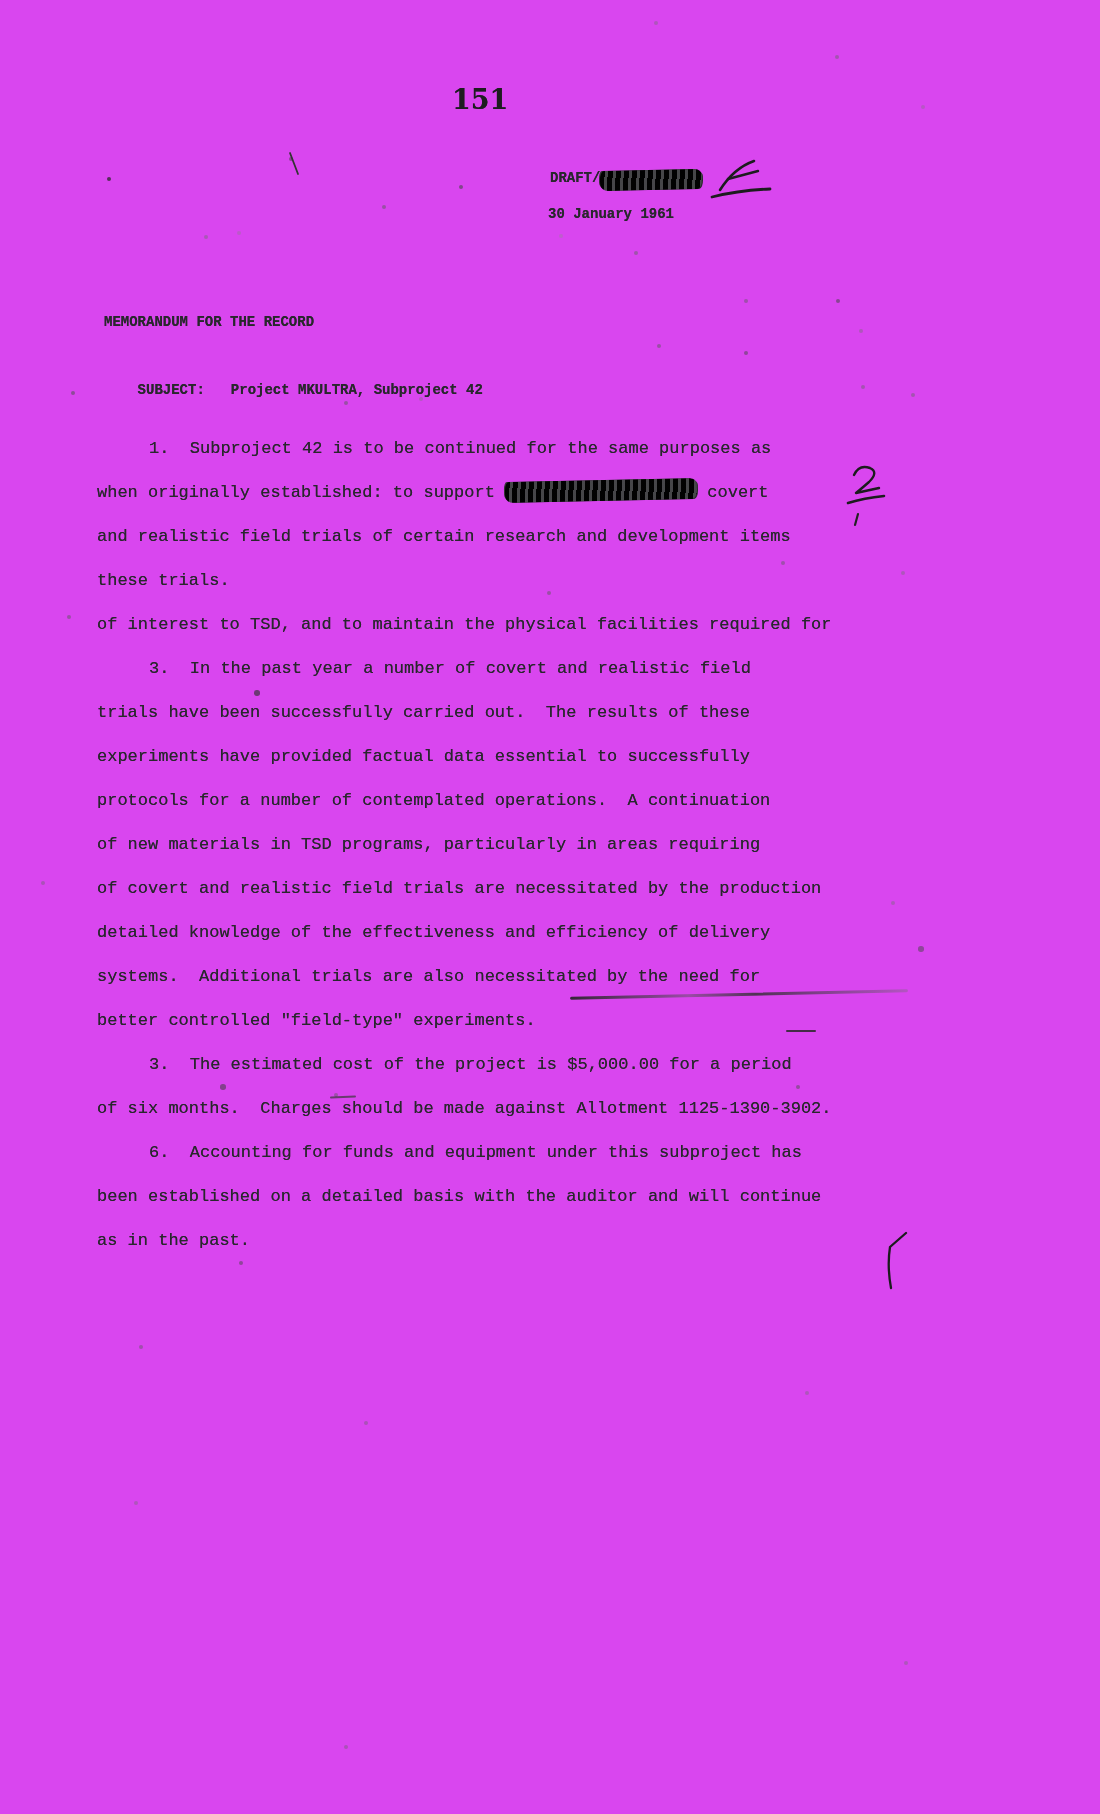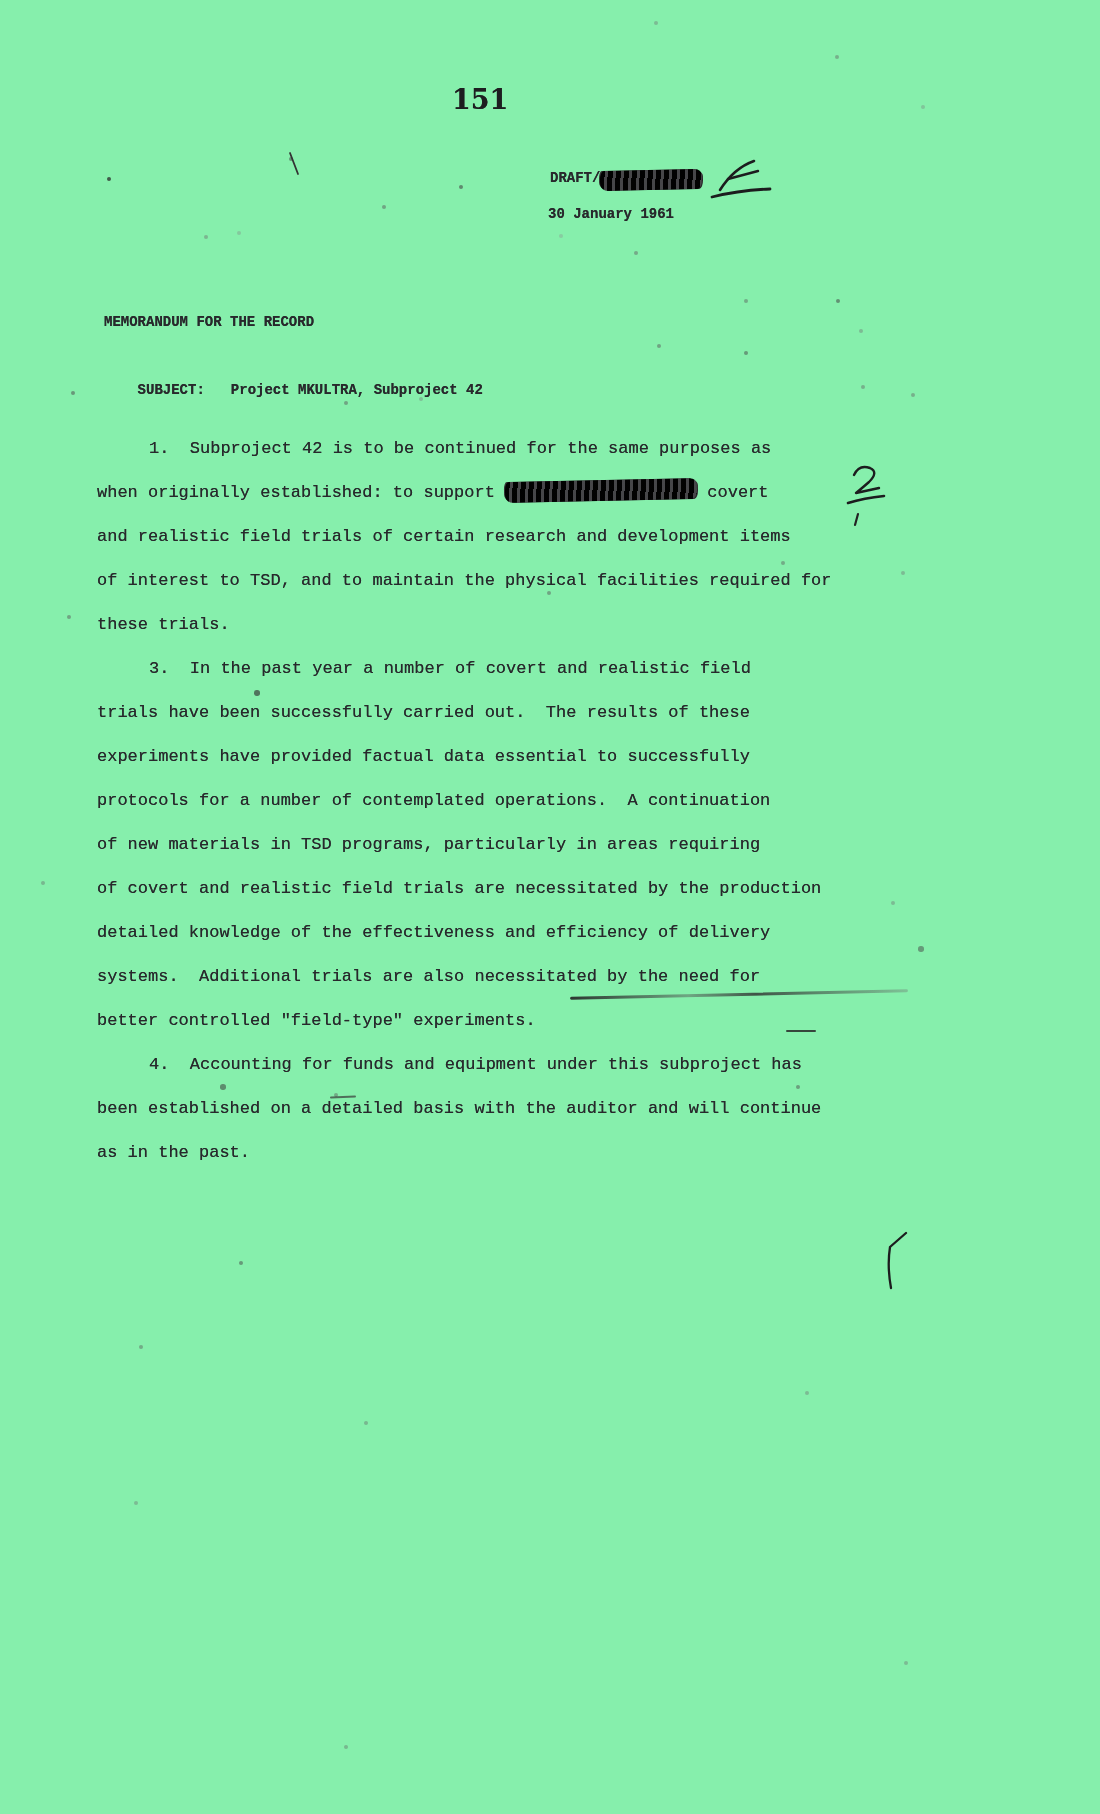--- a/index.html
+++ b/index.html
@@ -1,20 +1,20 @@
 <!DOCTYPE html>
 <html><head>
 <meta charset="utf-8">
 <style>
   html,body{margin:0;padding:0;background:#e8e8e6;}
   .page{
     position:relative;
     width:1100px;height:1814px;
     margin:0 auto;
-    background:#86efac;
+    background:#d946ef;
     overflow:hidden;
     font-family:"Liberation Mono","DejaVu Sans Mono",monospace;
     color:#28282c;
   }
   
   .speckles::before{
     content:"";
     position:absolute;left:0;top:0;width:2px;height:2px;border-radius:50%;
     background:transparent;
     box-shadow:
@@ -134,36 +134,40 @@
 
   <div class="subject-line typed">
     <span>SUBJECT:</span><span class="subject-value">Project MKULTRA, Subproject 42</span>
   </div>
 
   <div class="memo-body">
       <div>
         <div class="line first"><span>1.  Subproject 42 is to be continued for the same purposes as</span></div>
         <div class="line"><span>when originally established: to support </span><span class="scribble inline" style="width: 192px;"></span><span> covert</span></div>
         <div class="line"><span>and realistic field trials of certain research and development items</span></div>
+        <div class="line"><span>these trials.</span></div>
         <div class="line"><span>of interest to TSD, and to maintain the physical facilities required for</span></div>
-        <div class="line"><span>these trials.</span></div>
       </div>
       <div>
         <div class="line first"><span>3.  In the past year a number of covert and realistic field</span></div>
         <div class="line"><span>trials have been successfully carried out.  The results of these</span></div>
         <div class="line"><span>experiments have provided factual data essential to successfully</span></div>
         <div class="line"><span>protocols for a number of contemplated operations.  A continuation</span></div>
         <div class="line"><span>of new materials in TSD programs, particularly in areas requiring</span></div>
         <div class="line"><span>of covert and realistic field trials are necessitated by the production</span></div>
         <div class="line"><span>detailed knowledge of the effectiveness and efficiency of delivery</span></div>
         <div class="line"><span>systems.  Additional trials are also necessitated by the need for</span></div>
         <div class="line"><span>better controlled "field-type" experiments.</span></div>
       </div>
       <div>
-        <div class="line first"><span>4.  Accounting for funds and equipment under this subproject has</span></div>
+        <div class="line first"><span>3.  The estimated cost of the project is $5,000.00 for a period</span></div>
+        <div class="line"><span>of six months.  Charges should be made against Allotment 1125-1390-3902.</span></div>
+      </div>
+      <div>
+        <div class="line first"><span>6.  Accounting for funds and equipment under this subproject has</span></div>
         <div class="line"><span>been established on a detailed basis with the auditor and will continue</span></div>
         <div class="line"><span>as in the past.</span></div>
       </div>
     </div>
 
   <div class="hand" style="left:846px;top:462px;">
     <svg width="44" height="48" viewBox="0 0 44 48">
       <path d="M8 13 Q13 2 24 6 Q33 10 23 20 Q15 27 10 31 L33 26" stroke="#1c1c1e" stroke-width="2.4" fill="none" stroke-linecap="round" stroke-linejoin="round"></path>
       <path d="M2 41 Q18 36 38 34" stroke="#1c1c1e" stroke-width="2.6" fill="none" stroke-linecap="round"></path>
     </svg>

